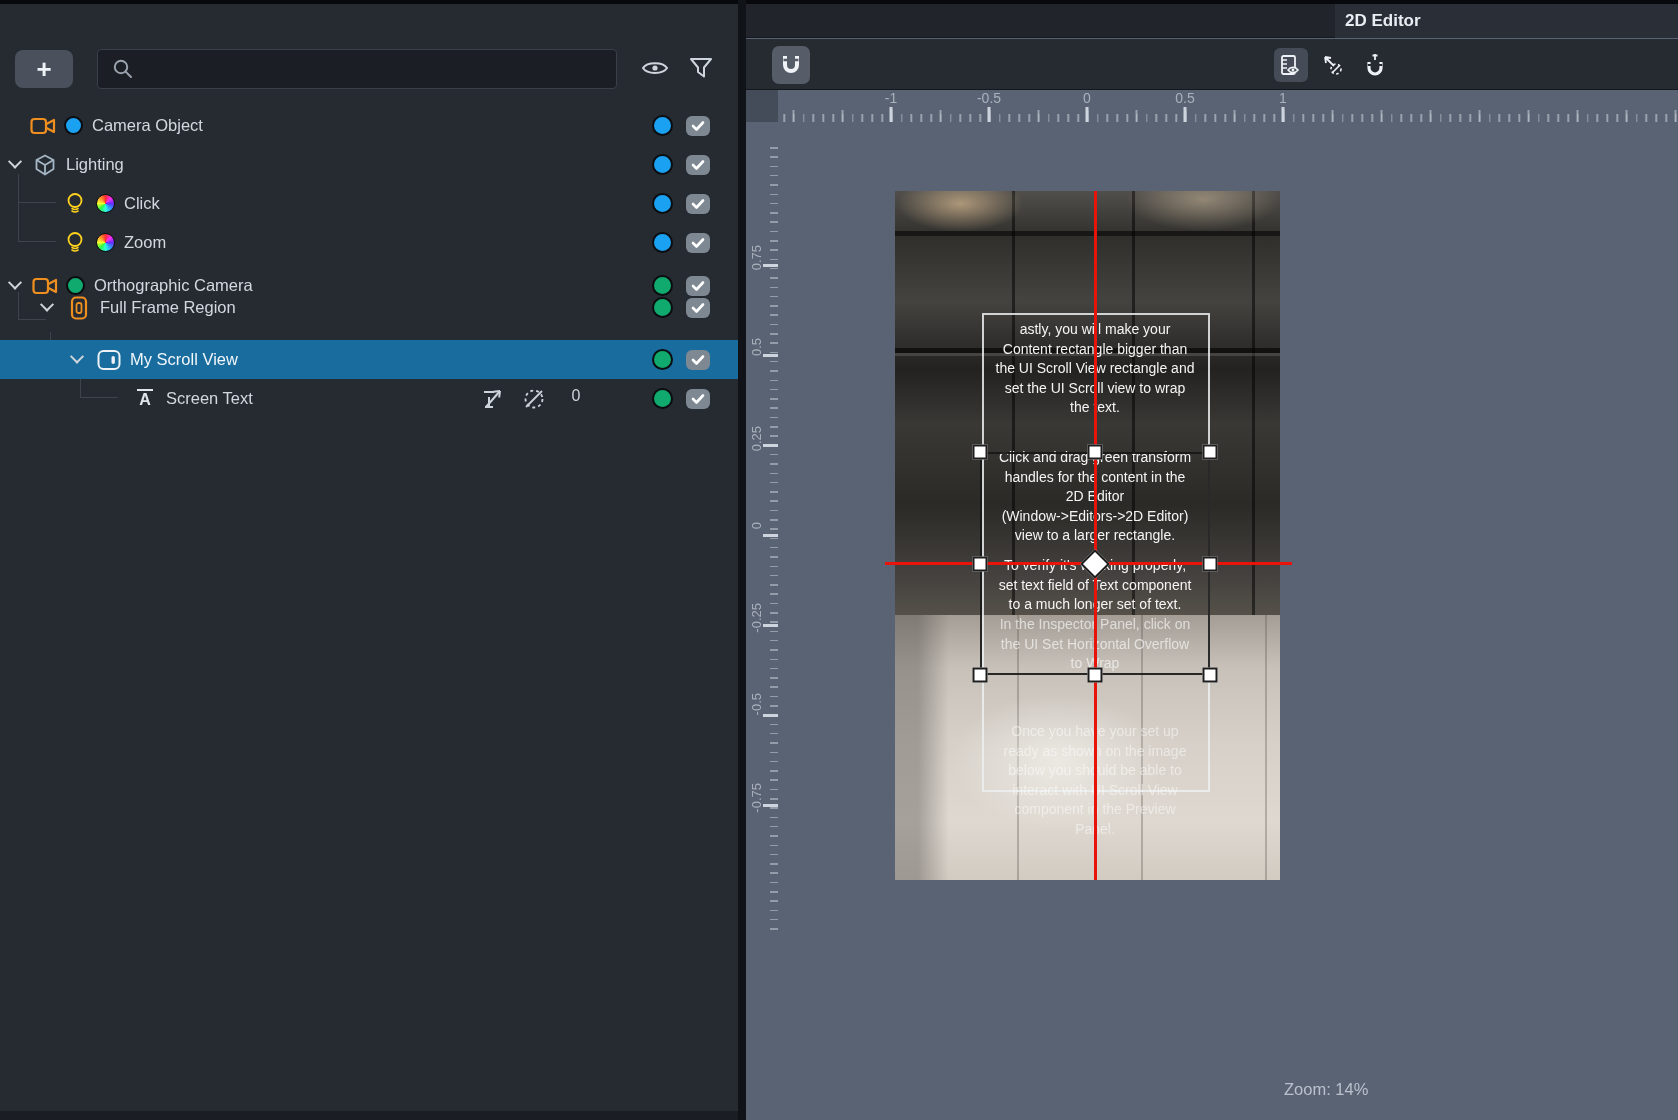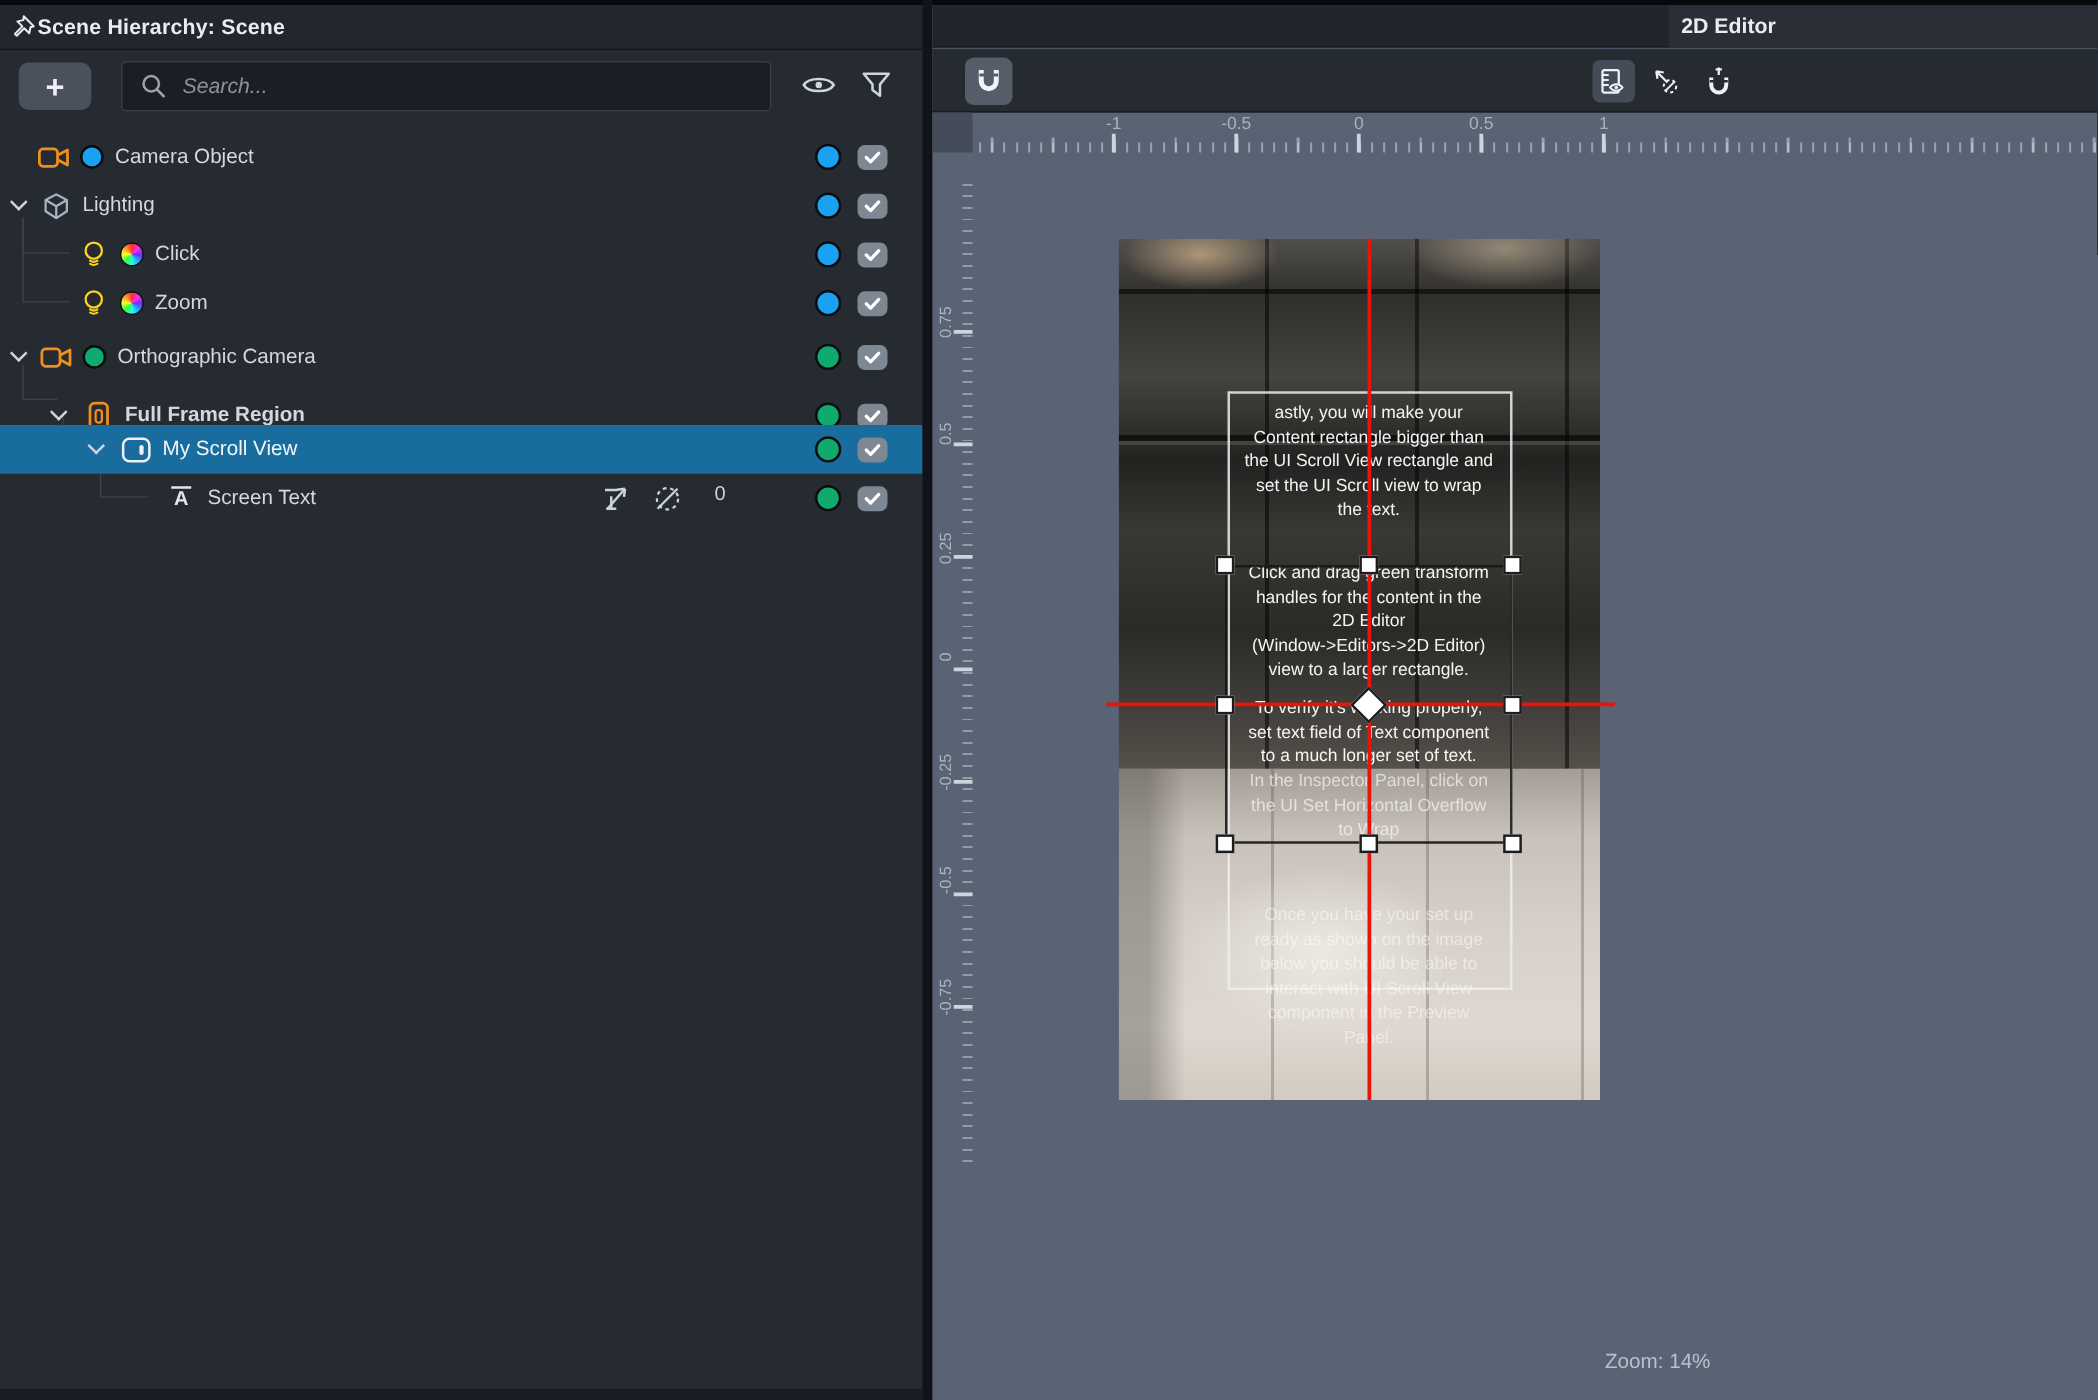--- a/index.html
+++ b/index.html
@@ -105,39 +105,30 @@
   .zoom-label { position:absolute; left:538px; top:1076px; color:#bac1cd; font-size:16.5px; }
   svg { display:block; }
 </style>
 </head>
 <body>
 
 <div class="stage">
   <div class="topline"></div>
 
   <div class="hier">
-    <div class="hier-header">
-      <span class="pin-ic">
-        <svg width="22" height="22" viewBox="0 0 22 22">
-            <path d="M12 2 L20 10 L17.4 10.8 L16.4 15.6 L12.4 11.6 L6.4 17.6 L4.9 16.1 L10.9 10.1 L6.9 6.1 L11.7 5.1 Z" fill="none" stroke="#e9edf2" stroke-width="1.6" stroke-linejoin="round"></path>
-          </svg>
-      </span>
-      <span class="hier-title">Scene Hierarchy: Scene</span>
-    </div>
 
     <div class="hier-toolbar">
       <div class="add-btn">+</div>
       <div class="search-box">
         <span class="mag">
           <svg width="22" height="22" viewBox="0 0 22 22">
               <circle cx="9" cy="9" r="6.2" fill="none" stroke="#9aa2ad" stroke-width="2"></circle>
               <line x1="13.6" y1="13.6" x2="19" y2="19" stroke="#9aa2ad" stroke-width="2" stroke-linecap="round"></line>
             </svg>
         </span>
-        <input placeholder="Search..." style="">
       </div>
       <span class="eye-btn">
         <svg width="30" height="26" viewBox="0 0 30 26">
             <path d="M3 13 C7 6.5 23 6.5 27 13 C23 19.5 7 19.5 3 13 Z" fill="none" stroke="#cfd5dc" stroke-width="2"></path>
             <circle cx="15" cy="13" r="2.6" fill="#cfd5dc"></circle>
           </svg>
       </span>
       <span class="filter-btn">
         <svg width="26" height="26" viewBox="0 0 26 26">
             <path d="M3 4 H23 L16 12.5 V21.5 L10 17 V12.5 Z" fill="none" stroke="#cfd5dc" stroke-width="2" stroke-linejoin="round"></path>
@@ -237,21 +228,21 @@
         <span class="dot-sm green"></span>
         <span class="tlabel">Orthographic Camera</span>
         <span class="vis-dot green"></span>
         <span class="cbox">
             <svg width="14" height="12" viewBox="0 0 14 12">
               <polyline points="2,6 5.5,9.5 12,2.5" fill="none" stroke="#fff" stroke-width="2.6" stroke-linecap="round" stroke-linejoin="round"></polyline>
             </svg>
           </span>
       </div>
 
-      <div class="trow" style="top:207px;font-weight:bold;">
+      <div class="trow" style="top:182px;">
         <span class="chev" style="left:42px;"></span>
         <span style="width:66px;"></span>
         <span class="icwrap">
           <svg width="18" height="24" viewBox="0 0 18 24">
               <rect x="2" y="1.5" width="14" height="21" rx="4" fill="none" stroke="#ef8f1f" stroke-width="2.2"></rect>
               <rect x="6.5" y="7" width="5" height="10" rx="2" fill="none" stroke="#ef8f1f" stroke-width="1.8"></rect>
             </svg>
         </span>
         <span class="tlabel">Full Frame Region</span>
         <span class="vis-dot green"></span>

